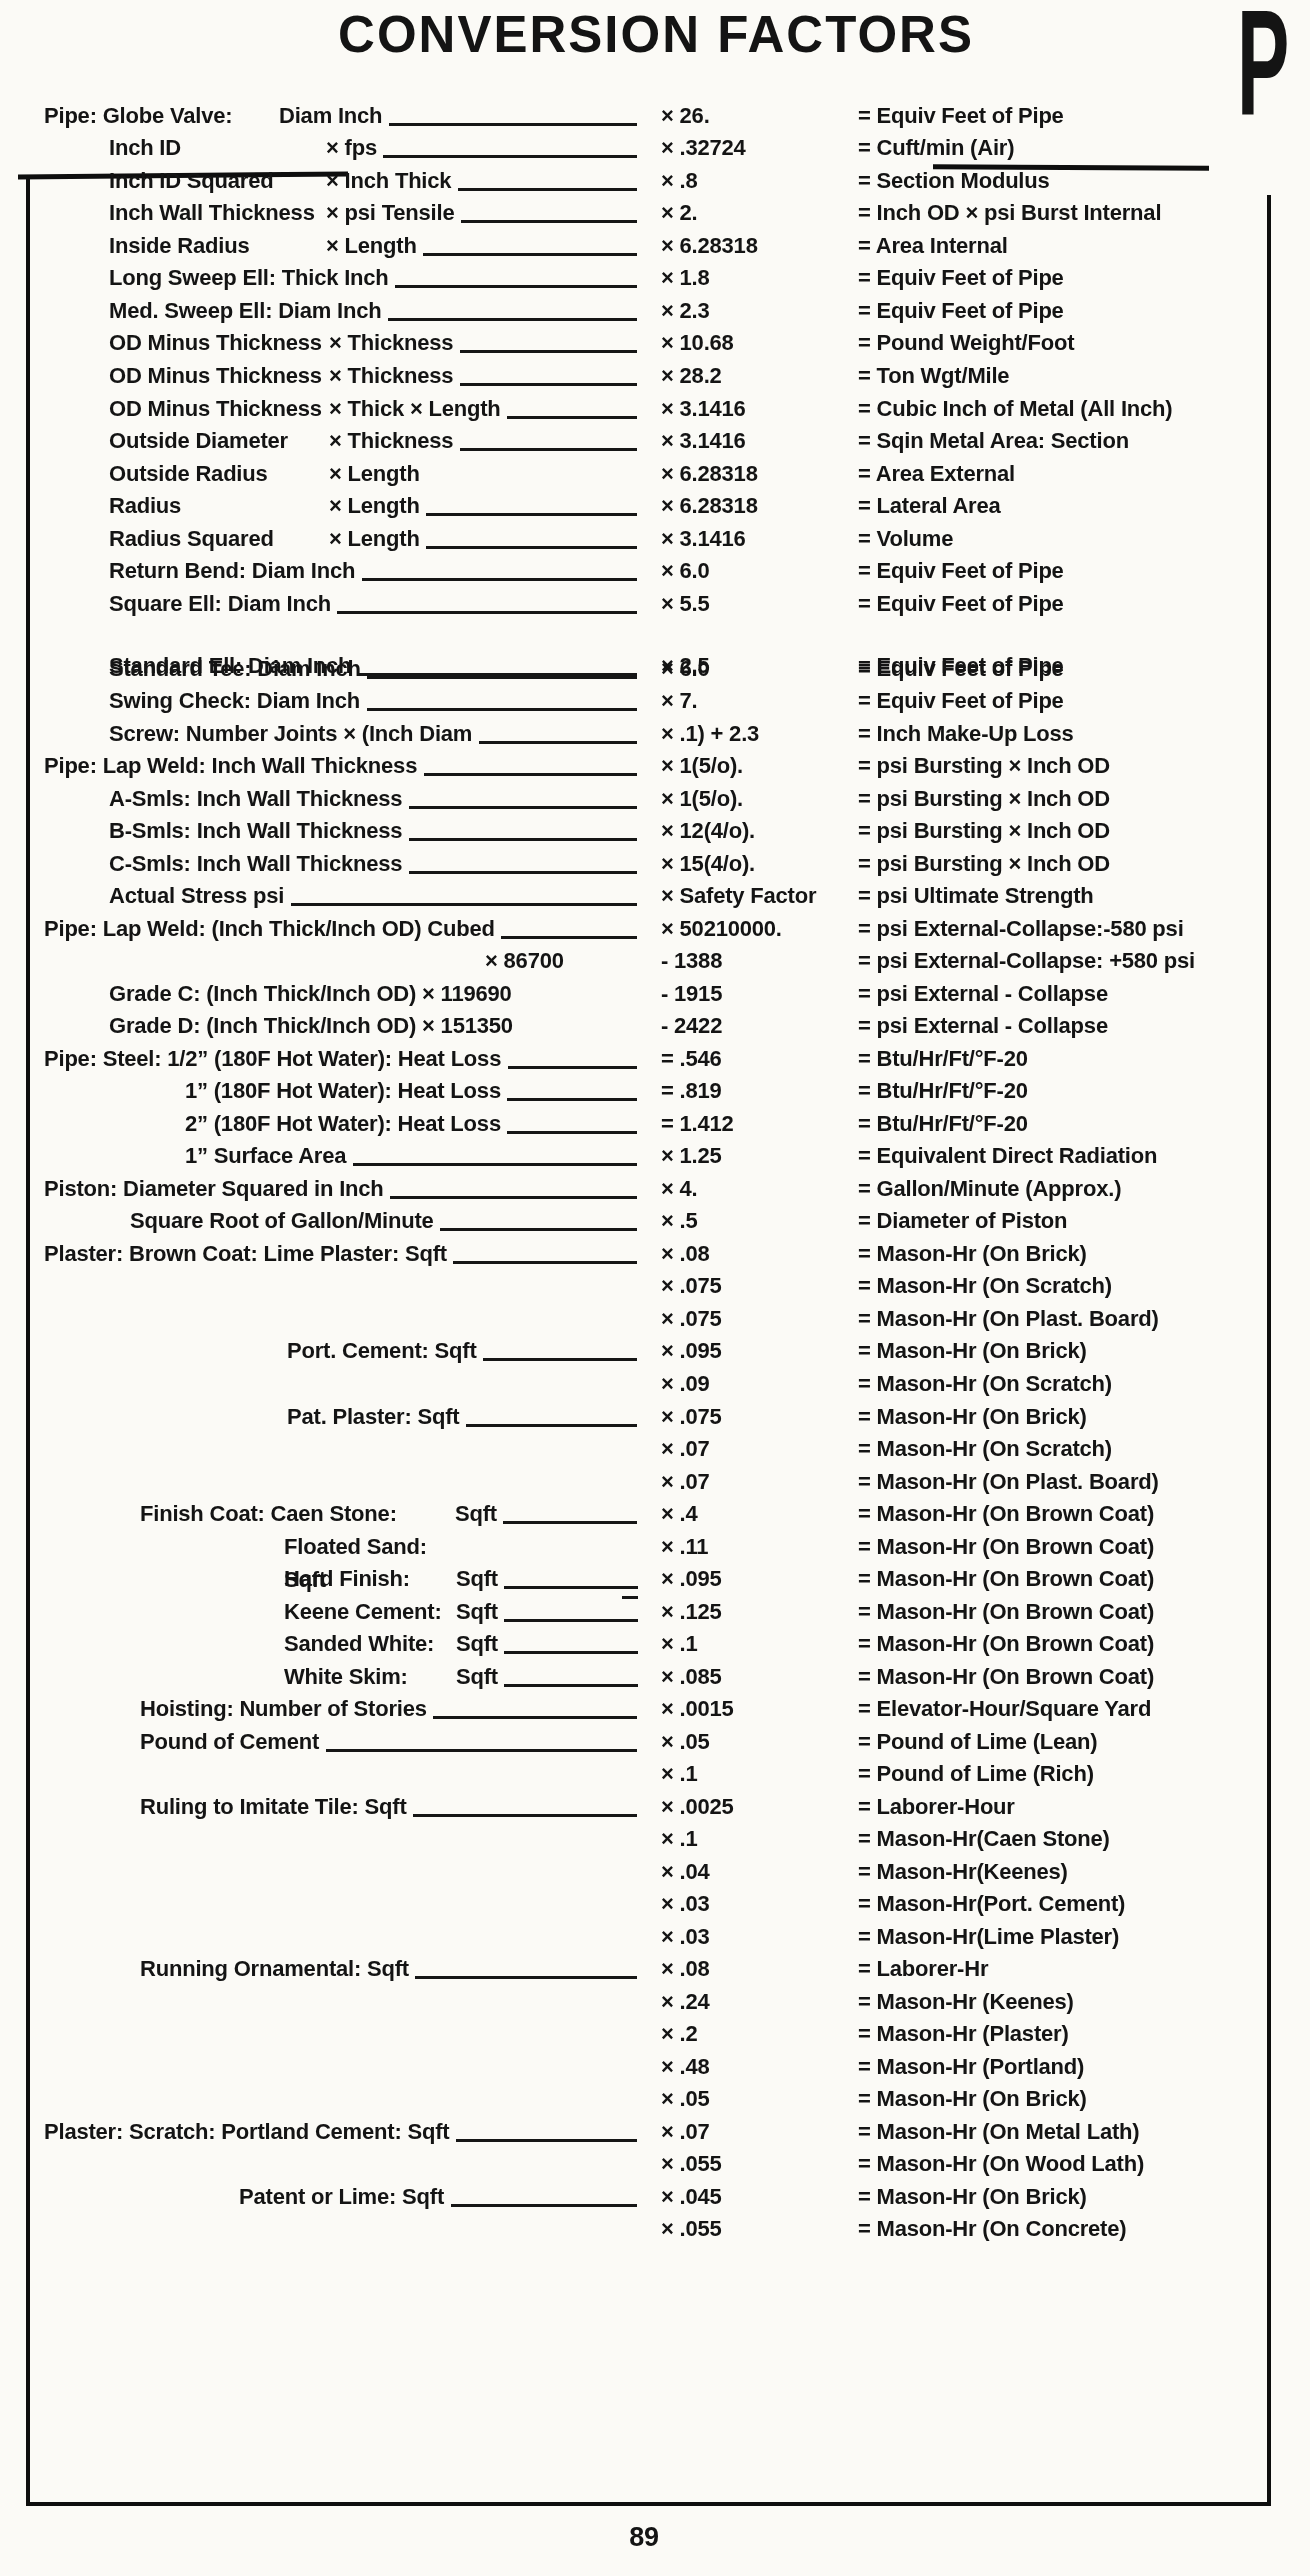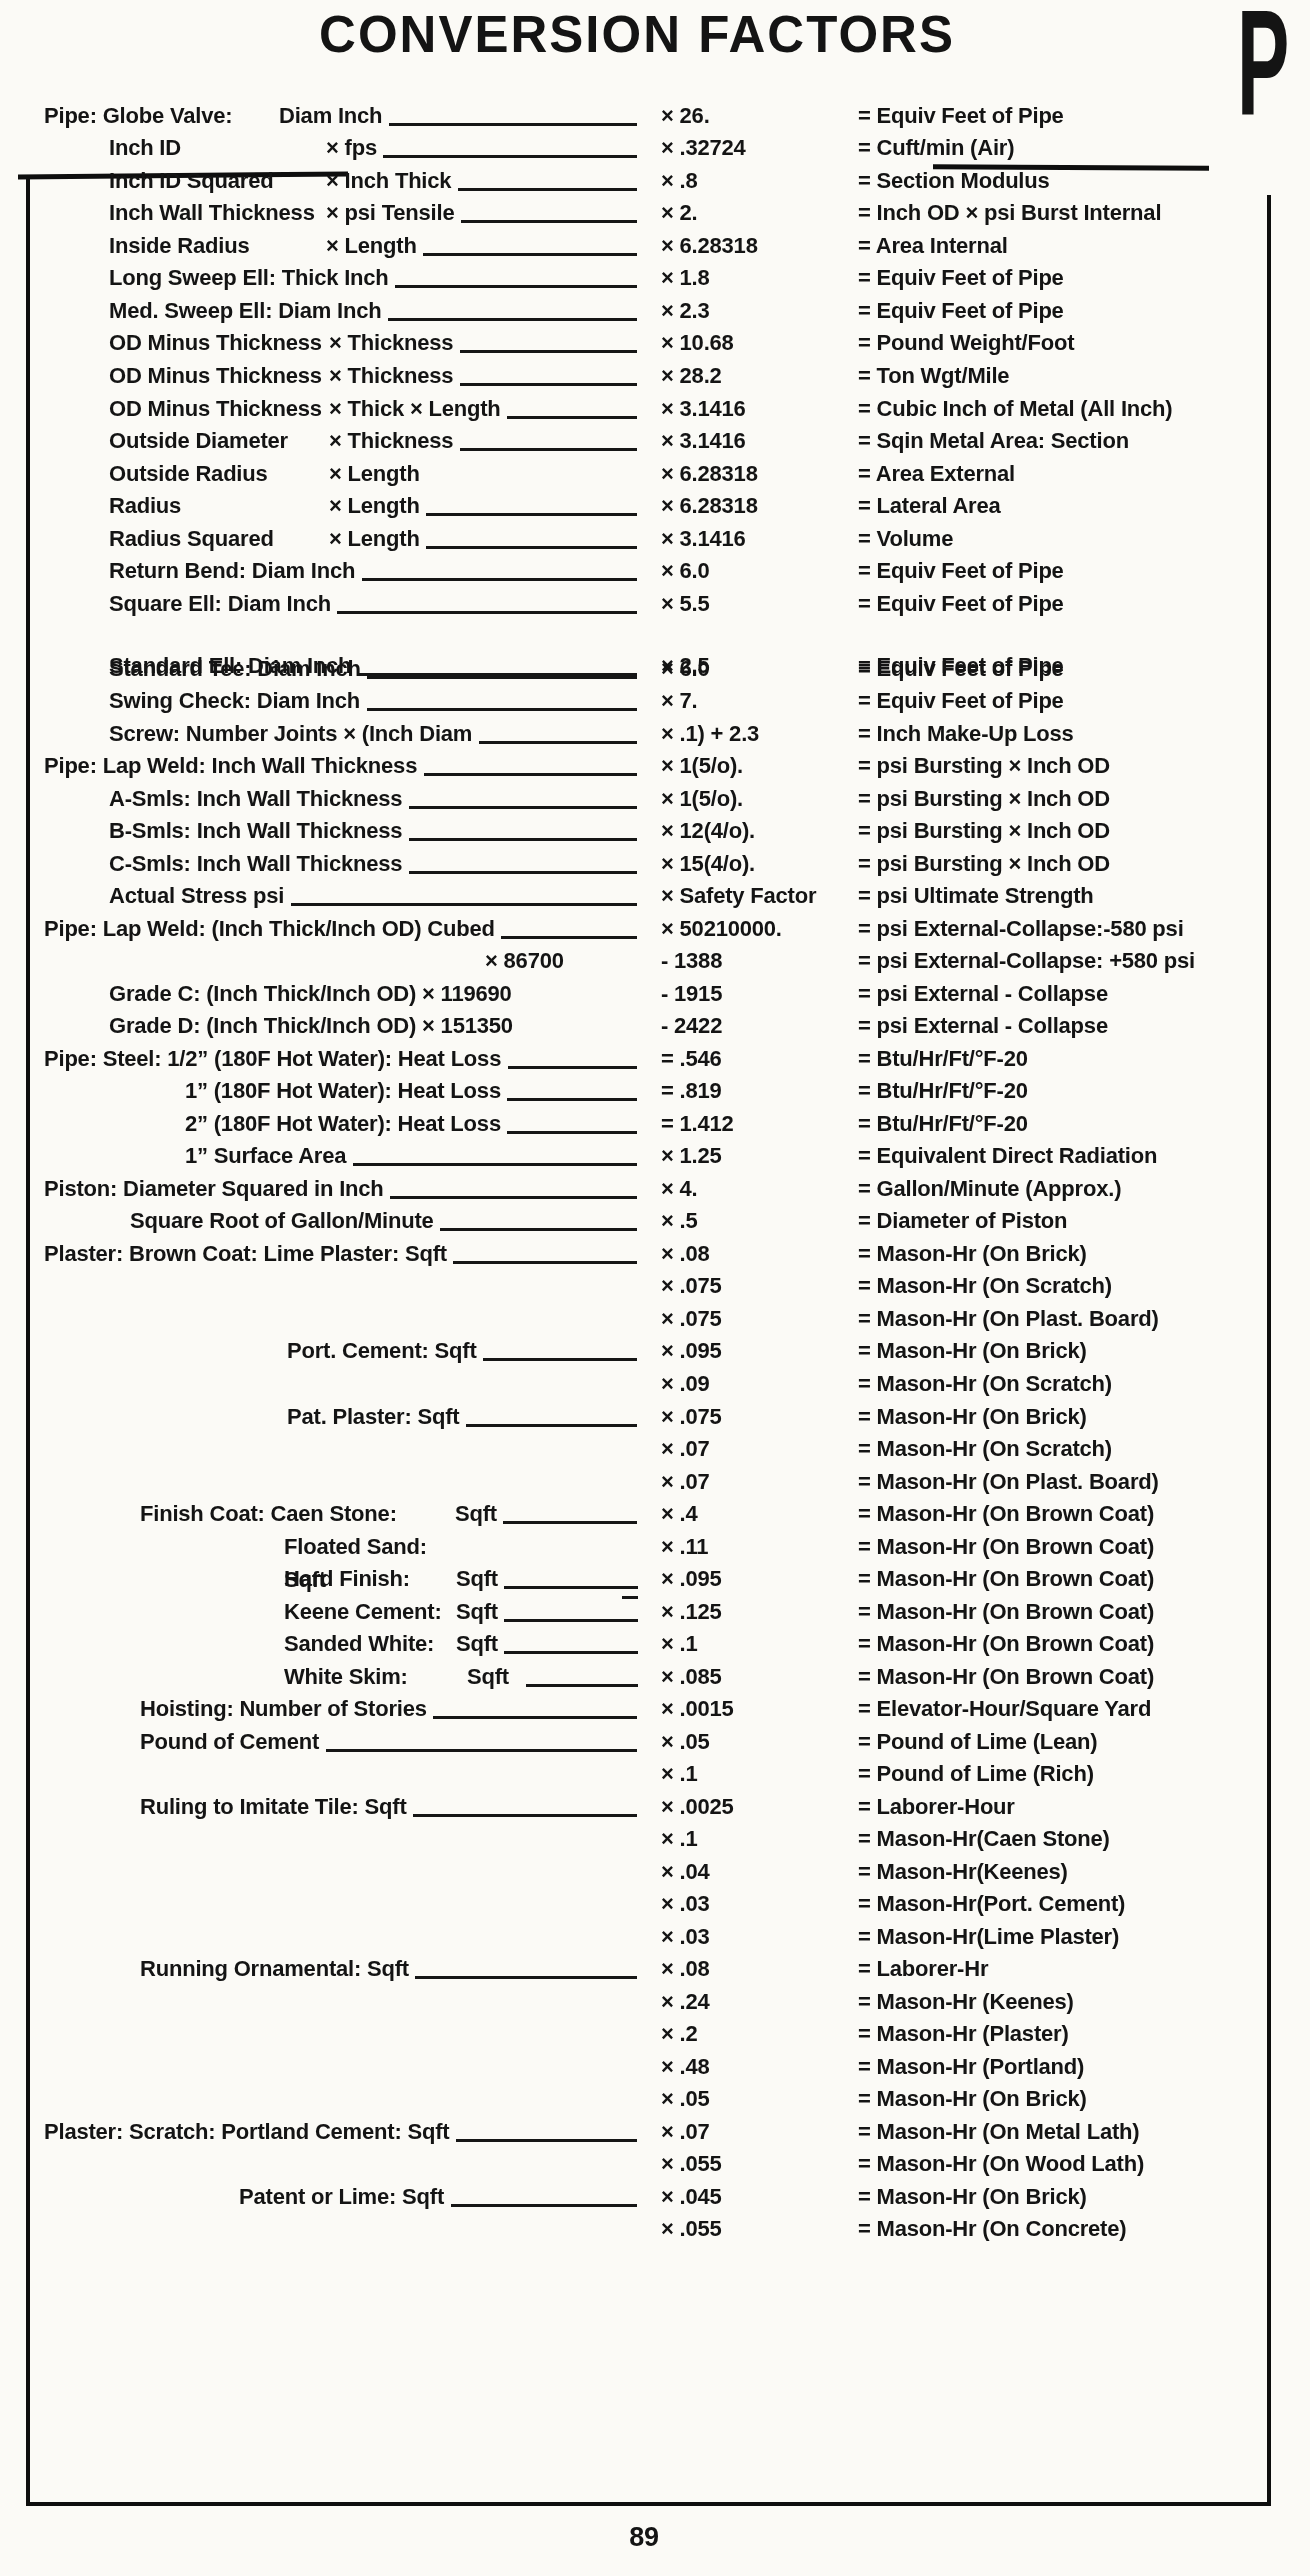--- a/index.html
+++ b/index.html
@@ -2,21 +2,21 @@
 <html style="font-size:10.4px"><head>
 <meta charset="utf-8">
 <style>
   html,body{margin:0;padding:0;background:#e8e6e1;}
   .page{
     position:relative;width:1310px;height:2576px;background:#fbfaf6;
     overflow:hidden;font-family:"Liberation Sans",sans-serif;color:#141414;
     font-weight:700;letter-spacing:-0.2px;
   }
   .title{
-    position:absolute;top:5.2px;left:637px;transform:translateX(-50%);
+    position:absolute;top:5.2px;left:656px;transform:translateX(-50%);
     font-size:51px;font-weight:700;letter-spacing:2px;white-space:nowrap;
   }
   .corner-p{
     position:absolute;top:-14.3px;left:1237px;font-size:151px;line-height:1;
     font-weight:700;transform:scaleX(0.52);transform-origin:left top;
   }
   .rule{position:absolute;background:#0e0e0e;}
   .rule-left{top:173px;left:18px;width:330px;height:5.2px;transform:rotate(-0.55deg);}
   .rule-right{top:165px;left:933px;width:276px;height:5.2px;transform:rotate(0.35deg);}
   .border-left{left:26px;top:178px;width:3.9px;height:2327px;}
@@ -421,21 +421,21 @@
       <div class="row" style="top: 1627px;">
         <div class="left" style="left: 284px; width: 364px;">
           <span class="seg-a" style="min-width: 172px;">Sanded White:</span>
           <span class="seg-b">Sqft</span>
           <span class="fill-line"></span>
         </div>
         <div class="mult">× .1</div>
         <div class="result">= Mason-Hr (On Brown Coat)</div>
       </div>
       <div class="row" style="top: 1660px;">
-        <div class="left" style="left: 284px; width: 364px; gap: 11px;">
+        <div class="left" style="left: 284px; width: 364px;">
           <span class="seg-a" style="min-width: 172px;">White Skim:</span>
           <span class="seg-b">Sqft</span>
           <span class="fill-line"></span>
         </div>
         <div class="mult">× .085</div>
         <div class="result">= Mason-Hr (On Brown Coat)</div>
       </div>
       <div class="row" style="top: 1692px;">
         <div class="left" style="left: 140px; width: 507px;">
           <span class="seg-a">Hoisting: Number of Stories</span>

